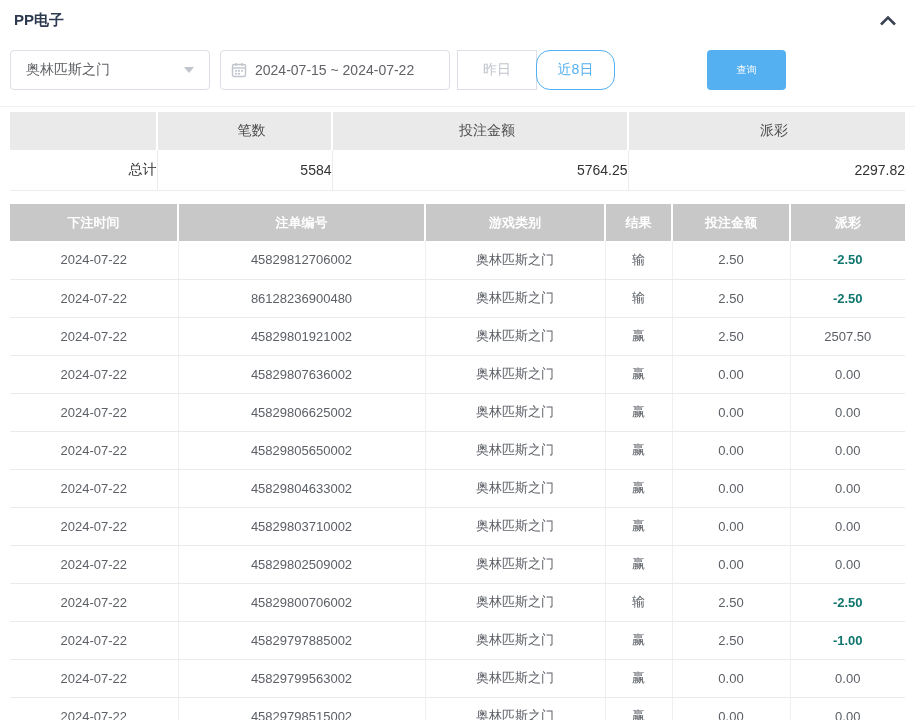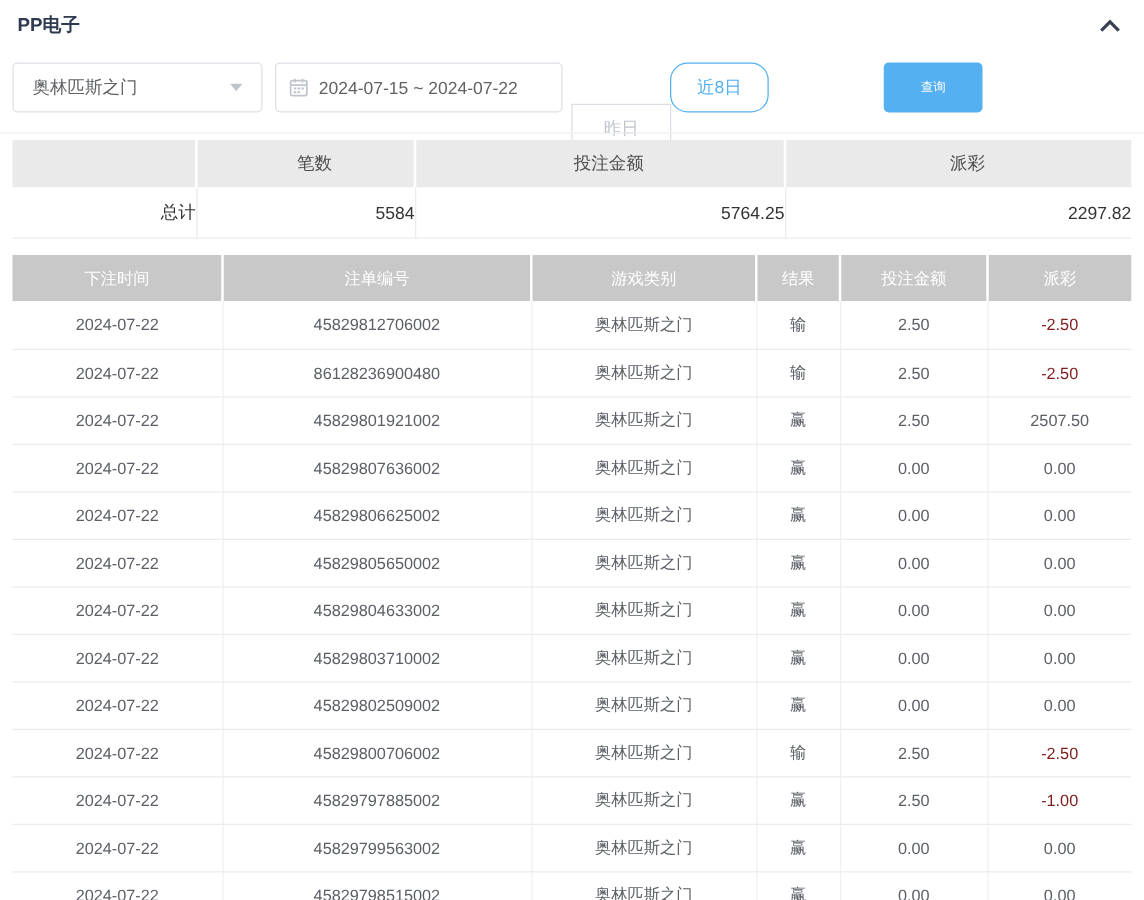--- a/index.html
+++ b/index.html
@@ -24,21 +24,21 @@
     border-top:6px solid #c0c4cc; }
   .date-box { position:absolute; left:220px; top:0; width:230px; height:40px;
     border:1px solid #dcdfe6; border-radius:4px; background:#fff; cursor:pointer;
     display:flex; align-items:center; padding:0 10px; }
   .date-box .date-text { font-size:14px; color:#606266; margin-left:8px; }
 
   .quick-group { position:absolute; left:458px; top:0; height:40px; display:flex; }
   .quick-btn { width:80px; height:40px; background:#fff; border:1px solid #dcdfe6;
     font-size:14px; color:#c0c4cc; cursor:pointer; font-family:inherit; }
   .quick-btn.first { border-radius:4px 0 0 4px; }
-  .quick-btn.mid { margin-left:-1px;margin-top:33px; }
+  .quick-btn.mid { margin-left:-1px; }
   .quick-btn.active { margin-left:-1px; border:1px solid #54b0f0; color:#54b0f0;
     border-radius:14px; position:relative; z-index:2; width:79px; }
 
   .search-btn { position:absolute; left:707px; top:0; width:79px; height:40px;
     background:#54b0f0; color:#fff; font-size:10px; border:none; border-radius:4px;
     cursor:pointer; font-family:inherit; }
 
   .divider { position:absolute; top:106px; left:0; width:915px; height:1px; background:#f0f0f0; }
 
   
@@ -47,27 +47,27 @@
   .summary-table th { height:38px; background:#eaeaea; font-size:14px; font-weight:normal;
     color:#4d4d4d; text-align:center; border-right:2px solid #fff;padding-left:14px; }
   .summary-table th:last-child { border-right:none; }
   .summary-table td { height:40px; background:#fff; font-size:14px; color:#333;
     text-align:right; border-right:1px solid #ececec; border-bottom:1px solid #ececec; }
   .summary-table td:last-child { border-right:none; }
 
   
   .bet-table { position:absolute; top:204px; left:10px; width:895px;
     border-collapse:collapse; table-layout:fixed; }
-  .bet-table th { height:37px; background:#c8c8c8; color:#fff; font-size:13px; font-weight:normal;
+  .bet-table th { height:37px; background:#c8c8c8; color:#fff; font-size:13px; font-weight:bold;
     border-right:2px solid #fff; }
   .bet-table th:last-child { border-right:none; }
   .bet-table td { height:38px; font-size:13px; color:#5c6066; text-align:center;
     border-right:1px solid #f0f0f0; border-bottom:1px solid #ebebeb; background:#fff; }
   .bet-table td:last-child { border-right:none; }
-  .bet-table td.neg { color:#7f1d1d; }
+  .bet-table td.neg { color:#0f766e;font-weight:bold; }
 </style>
 </head>
 <body>
 
 <div class="page">
 
   <div class="panel-header">
     <div class="panel-title">PP电子</div>
     <button class="collapse-btn">
       <span style="display:flex;">

